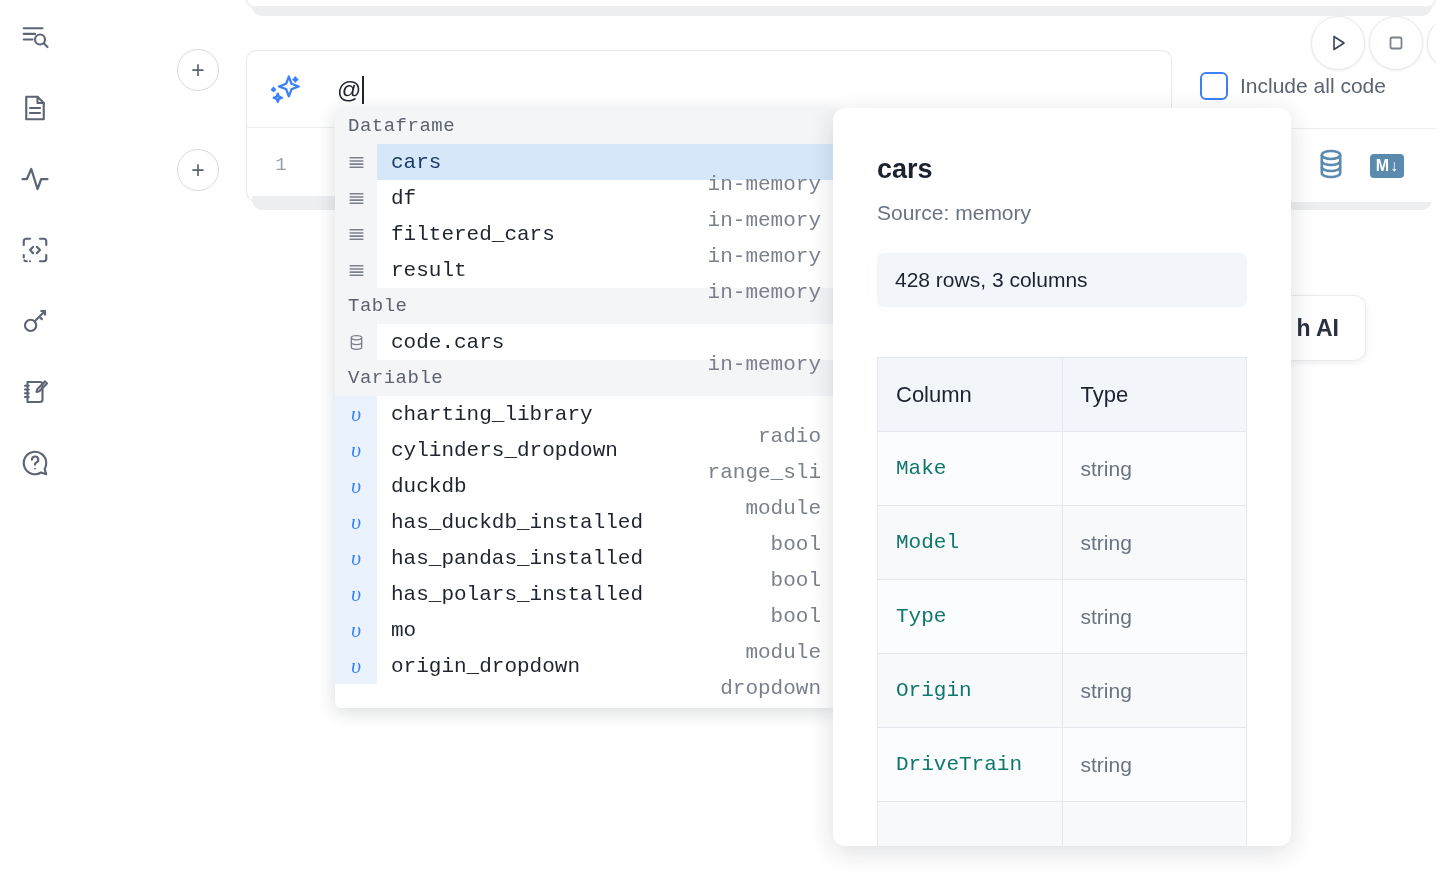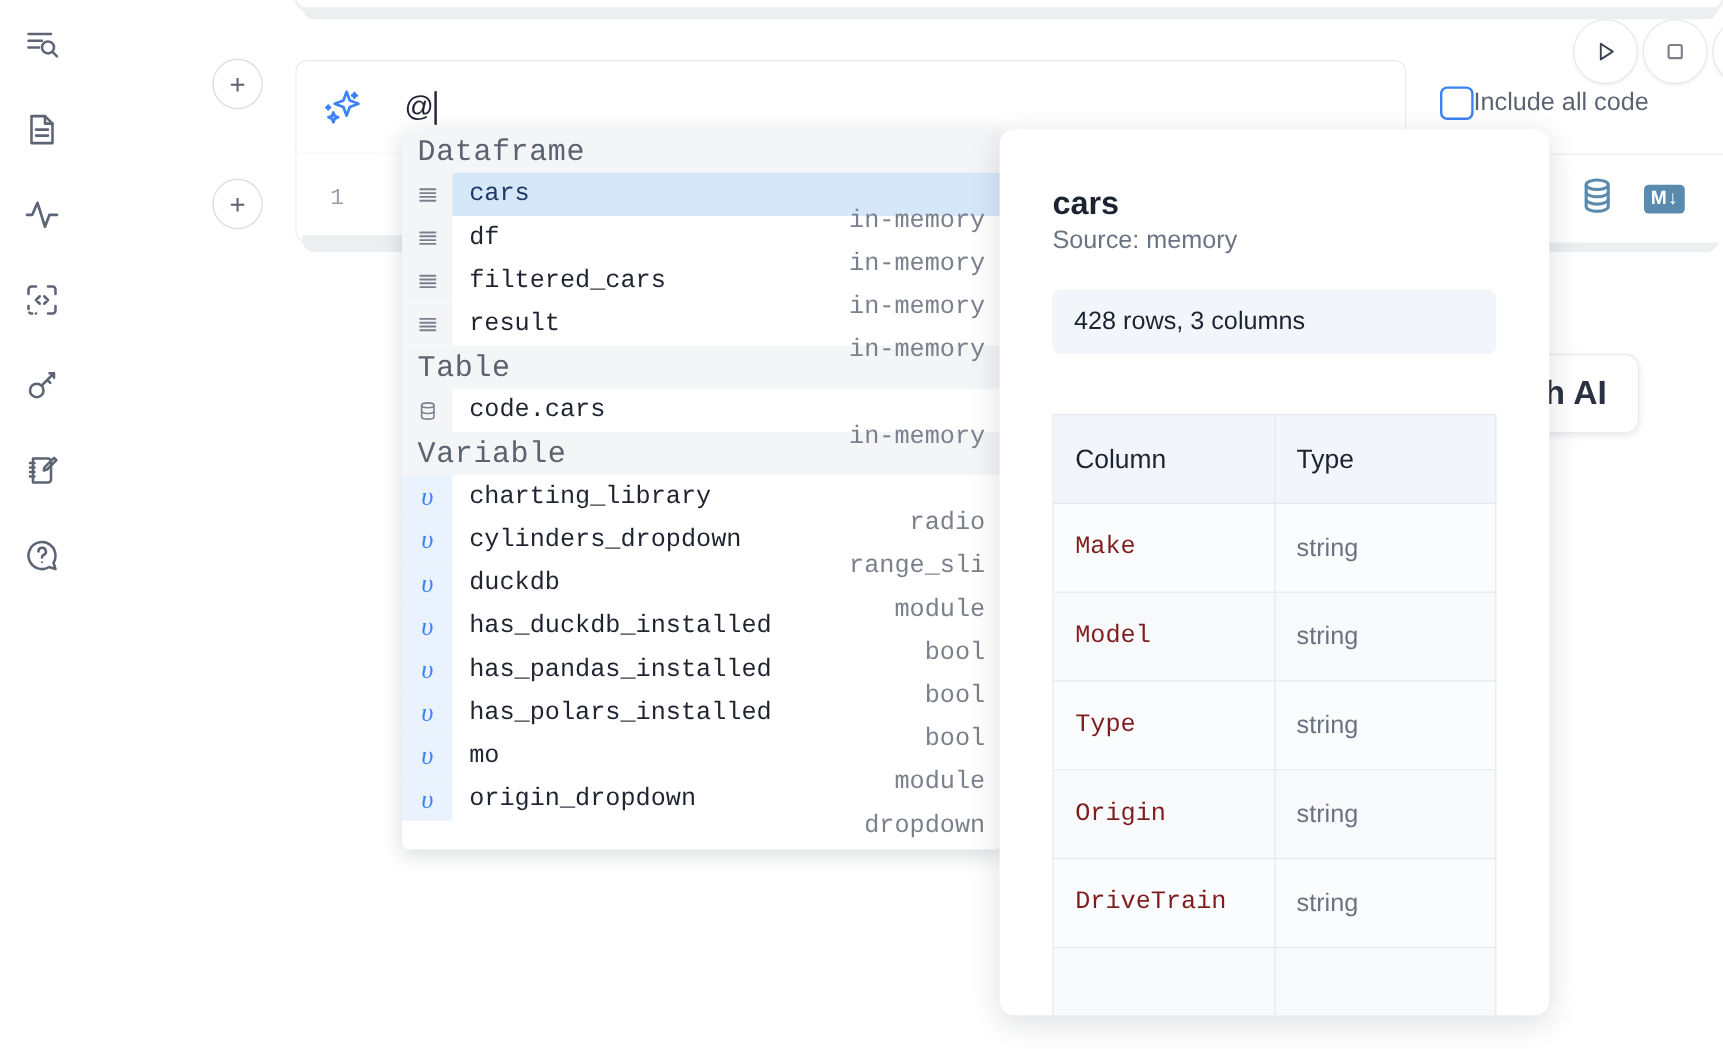--- a/index.html
+++ b/index.html
@@ -80,21 +80,21 @@
     background: #ffffff; border: 1px solid #e7e9ec; cursor: pointer;
     display: flex; align-items: center; justify-content: center;
     box-shadow: 0 1px 3px rgba(20,28,45,.08);
   }
   #run-btn { left: 1311px; top: 16px; }
   #stop-btn { left: 1369px; top: 16px; }
   #extra-btn { left: 1427px; top: 16px; }
 
   .include-row {
     position: absolute; left: 1200px; top: 72px;
-    display: flex; align-items: center; cursor: pointer;
+    display: flex; align-items: center; gap: 12px; cursor: pointer;
   }
   .chk {
     width: 28px; height: 28px; border: 2px solid #3b82f6; border-radius: 6px;
     background: #fff;
   }
   .include-label { font-size: 21px; color: #5c6370; white-space: nowrap; }
 
   .right-cell-bar {
     position: absolute; left: 1172px; top: 128px; width: 264px; height: 74px;
     background: #fff; border-top: 1px solid #eceef0;
@@ -106,33 +106,33 @@
     font-size: 16px; font-weight: bold; padding: 3px 6px;
     display: flex; align-items: center; gap: 1px; letter-spacing: 0;
   }
 
   
   .ai-button {
     position: absolute; left: 1218px; top: 295px; width: 148px; height: 66px;
     background: #ffffff; border: 1px solid #e9ebee; border-radius: 12px;
     box-shadow: 0 2px 6px rgba(20,28,45,.08);
     display: flex; align-items: center; justify-content: flex-end;
-    padding-right: 26px; font-size: 28px; font-weight: bold; color: #2b3140;
+    padding-right: 26px; font-size: 23px; font-weight: bold; color: #2b3140;
   }
 
   
   .ac {
     position: absolute; left: 335px; top: 108px; width: 500px; height: 600px;
     background: #ffffff; border-radius: 6px;
     box-shadow: 0 4px 18px rgba(20,28,45,.16);
     overflow: hidden; font-family: "Liberation Mono", monospace;
   }
   .ac-group {
     height: 36px; background: #f4f5f7; display: flex; align-items: center;
-    padding-left: 13px; font-size: 25px; color: #5c6370; letter-spacing: .5px;
+    padding-left: 13px; font-size: 19px; color: #5c6370; letter-spacing: .5px;
   }
   .ac-row {
     height: 36px; display: flex; align-items: center;
     font-size: 21px; cursor: pointer; background: #fff;
   }
   .ac-row.sel { background: #d7e7fa; }
   .ac-ico {
     width: 42px; min-width: 42px; height: 36px;
     display: flex; align-items: center; justify-content: center;
     background: #f4f5f7; color: #7b818c;
@@ -149,32 +149,32 @@
   .ac-var-glyph { font-family: "Liberation Serif", serif; font-style: italic; font-size: 22px; }
 
   
   .preview {
     position: absolute; left: 833px; top: 108px; width: 458px; height: 738px;
     background: #ffffff; border-radius: 12px;
     box-shadow: 0 6px 26px rgba(20,28,45,.14);
     overflow: hidden; padding: 46px 44px 0 44px;
   }
   .pv-title { font-size: 27px; font-weight: bold; color: #1b2230; }
-  .pv-source { font-size: 21px; color: #6a7382; margin-top: 4px; }
+  .pv-source { font-size: 21px; color: #6a7382; margin-top: 16px; }
   .pv-stat {
     margin-top: 28px; background: #f2f5f9; border-radius: 7px;
     padding: 15px 18px; font-size: 21px; color: #1b2230;
   }
   .pv-table { margin-top: 50px; width: 100%; border-collapse: collapse; table-layout: fixed; }
   .pv-table th, .pv-table td {
     border: 1px solid #e4e8ee; text-align: left; padding: 16px 18px;
     font-size: 21px; height: 74px; vertical-align: middle;
   }
   .pv-table th { background: #f2f5f9; color: #1b2230; font-weight: normal; font-size: 22px; }
-  .pv-table td.colname { font-family: "Liberation Mono", monospace; color: #7f1d1d; background: #fbfcfd; }
+  .pv-table td.colname { font-family: "Liberation Mono", monospace; color: #0f766e; background: #fbfcfd; }
   .pv-table td.coltype { color: #6a7382; background: #fbfcfd; }
   .pv-table tr:nth-child(even) td { background: #f7f9fb; }
 </style>
 </head>
 <body>
 
 <div id="root">
 
   <div class="rail">
 

